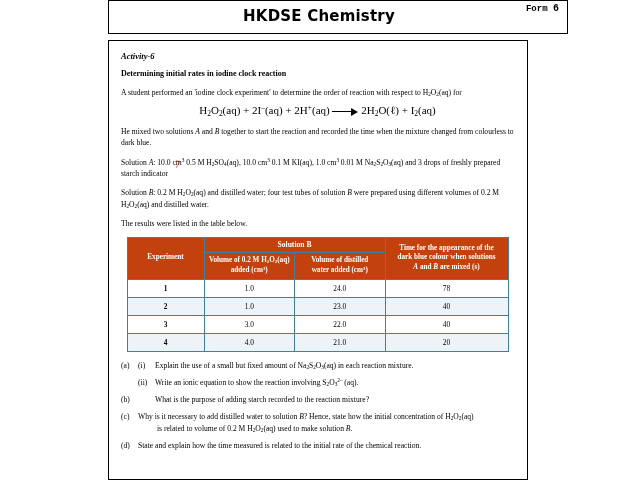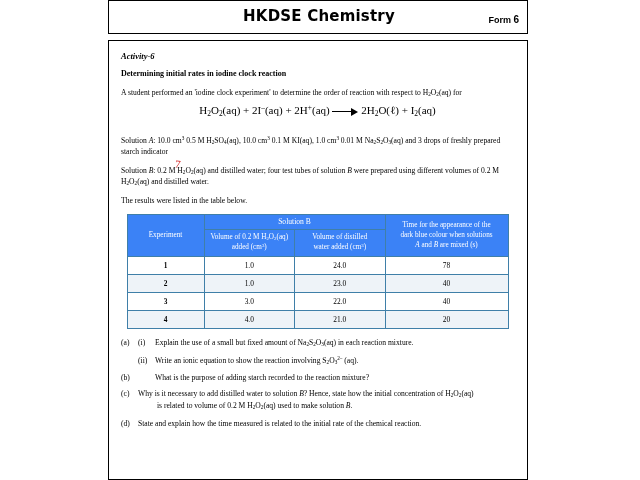--- a/index.html
+++ b/index.html
@@ -15,43 +15,43 @@
     width: 640px;
     height: 480px;
     overflow: hidden;
     background: #ffffff;
   }
   
   .header {
     position: absolute;
     left: 108px;
     top: 0px;
-    width: 420px;
+    width: 460px;
     height: 34px;
     background: #ffffff;
     border: 1px solid #000000;
     box-sizing: border-box;
   }
   .header-title {
     position: absolute;
     left: 0;
     top: 6px;
     width: 420px;
     text-align: center;
     font-family: "DejaVu Sans", sans-serif;
     font-weight: bold;
     font-size: 15px;
     color: #000000;
     letter-spacing: 0.2px;
   }
   .header-form {
     position: absolute;
     right: 8px;
-    top: 13px;
-    font-family: Liberation Sans, sans-serif;
+    top: 2px;
+    font-family: Liberation Mono, monospace;
     font-size: 9px;
     font-weight: bold;
     color: #000000;
   }
   .header-form .num {
     font-size: 10px;
   }
   
   .sheet {
     position: absolute;
@@ -79,21 +79,21 @@
   p.body {
     font-size: 7.6px;
     margin: 0 0 7px 2px;
     line-height: 1.55;
     color: #000;
   }
   p.body.tight { margin-bottom: 4px; }
   .eqn {
     text-align: center;
     font-size: 11px;
-    margin: 2px 0 16px 0;
+    margin: 2px 0 8px 0;
     font-family: "Liberation Serif", serif;
   }
   .eqn .arrow {
     display: inline-block;
     position: relative;
     width: 26px;
     height: 10px;
     vertical-align: middle;
   }
   .eqn .arrow:before {
@@ -129,23 +129,23 @@
     margin: 6px auto 6px auto;
     width: 382px;
     table-layout: fixed;
   }
   table.results th, table.results td {
     border: 1px solid #3f7fa8;
     text-align: center;
     vertical-align: middle;
   }
   table.results thead th {
-    background: #3b82f6;
+    background: #c2410c;
     color: #ffffff;
-    font-weight: normal;
+    font-weight: bold;
     font-size: 7.2px;
     padding: 3px 2px;
     line-height: 1.35;
   }
   table.results thead th.solB {
     font-size: 7.6px;
     padding: 2px;
   }
   table.results tbody td {
     font-size: 7.4px;
@@ -215,20 +215,23 @@
     <p class="body tight">
       A student performed an 'iodine clock experiment' to determine the order of reaction with respect to H<sub>2</sub>O<sub>2</sub>(aq) for
     </p>
 
     <div class="eqn">
       H<sub>2</sub>O<sub>2</sub>(aq) + 2I<sup>–</sup>(aq) + 2H<sup>+</sup>(aq)
       <span class="arrow"></span>
       2H<sub>2</sub>O(ℓ) + I<sub>2</sub>(aq)
     </div>
 
+    <p class="body">
+      He mixed two solutions <i>A</i> and <i>B</i> together to start the reaction and recorded the time when the mixture changed from colourless to dark blue.
+    </p>
 
     <p class="body">
       Solution <i>A</i>: 10.0 cm<sup>3</sup> 0.5 M H<sub>2</sub>SO<sub>4</sub>(aq), 10.0 cm<sup>3</sup> 0.1 M KI(aq), 1.0 cm<sup>3</sup> 0.01 M Na<sub>2</sub>S<sub>2</sub>O<sub>3</sub>(aq) and 3 drops of freshly prepared starch indicator
     </p>
 
     <p class="body">
       Solution <i>B</i>: 0.2 M H<sub>2</sub>O<sub>2</sub>(aq) and distilled water; four test tubes of solution <i>B</i> were prepared using different volumes of 0.2 M H<sub>2</sub>O<sub>2</sub>(aq) and distilled water.
     </p>
 
     <p class="body">The results were listed in the table below.</p>

